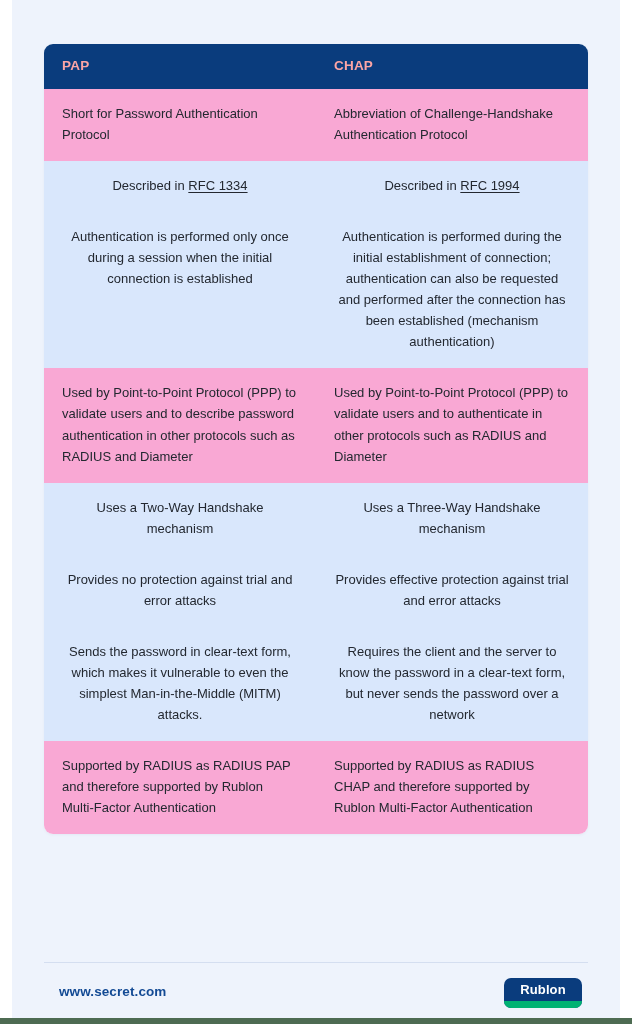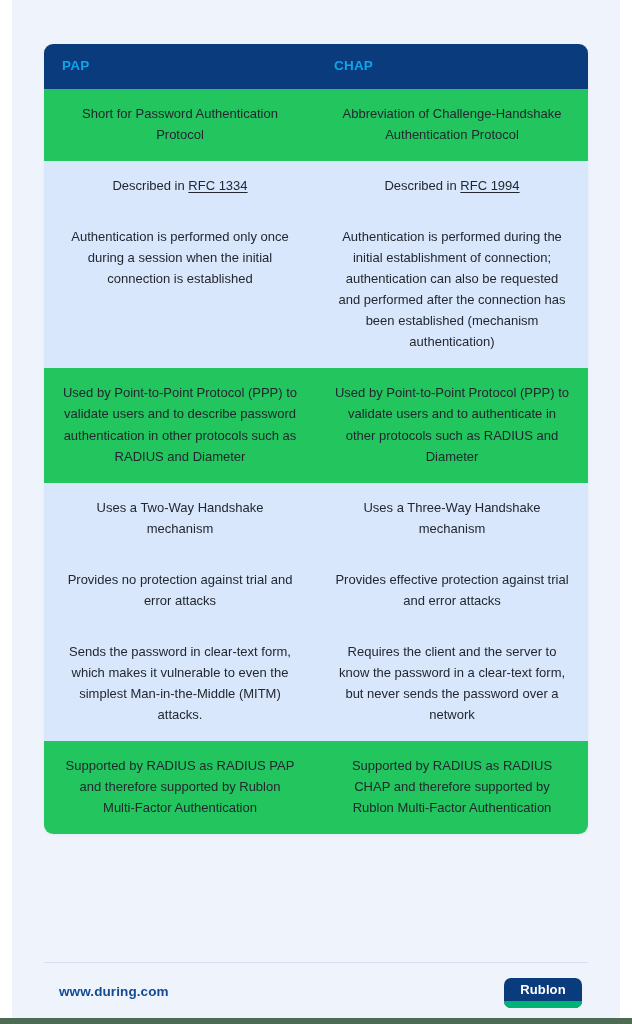--- a/index.html
+++ b/index.html
@@ -68,40 +68,39 @@
   table.cmp th,
   table.cmp td {
     width: 50%;
     text-align: left;
     vertical-align: top;
     padding: 14px 18px 16px 18px;
     box-sizing: border-box;
   }
   thead th {
     background: #0a3c7d;
-    color: #0ea5e9;
+    color: #fca5a5;
     font-size: 13.5px;
     font-weight: 700;
     letter-spacing: 0.2px;
     padding-top: 15px;
     padding-bottom: 15px;
   }
   tbody td {
     font-size: 13px;
     line-height: 1.62;
     color: #232830;
     font-weight: 400;
   }
   tbody tr.alt td {
     background: #d9e7fc;
     text-align: center;
   }
   tbody tr.plain td {
-    background: #22c55e;
-    text-align: center;
+    background: #f9a8d4;
   }
   tbody td .cell-text {
     display: block;
   }
   a.rfc-link {
     color: #232830;
     text-decoration: underline;
     text-underline-offset: 2px;
   }
 
@@ -245,21 +244,21 @@
               <td>
                 <span class="cell-text">Supported by RADIUS as RADIUS CHAP and therefore supported by Rublon Multi-Factor Authentication</span>
               </td>
             </tr>
           </tbody>
       </table>
     </div>
 
     <div class="footer">
       <div class="footer-divider"></div>
-      <a class="footer-url" href="#">www.during.com</a>
+      <a class="footer-url" href="#">www.secret.com</a>
       <div class="logo">
         <div class="logo-text">Rublon</div>
         <div class="logo-green"></div>
       </div>
     </div>
 
   </div>
 
   <div class="bottom-bar"></div>
 </div>

